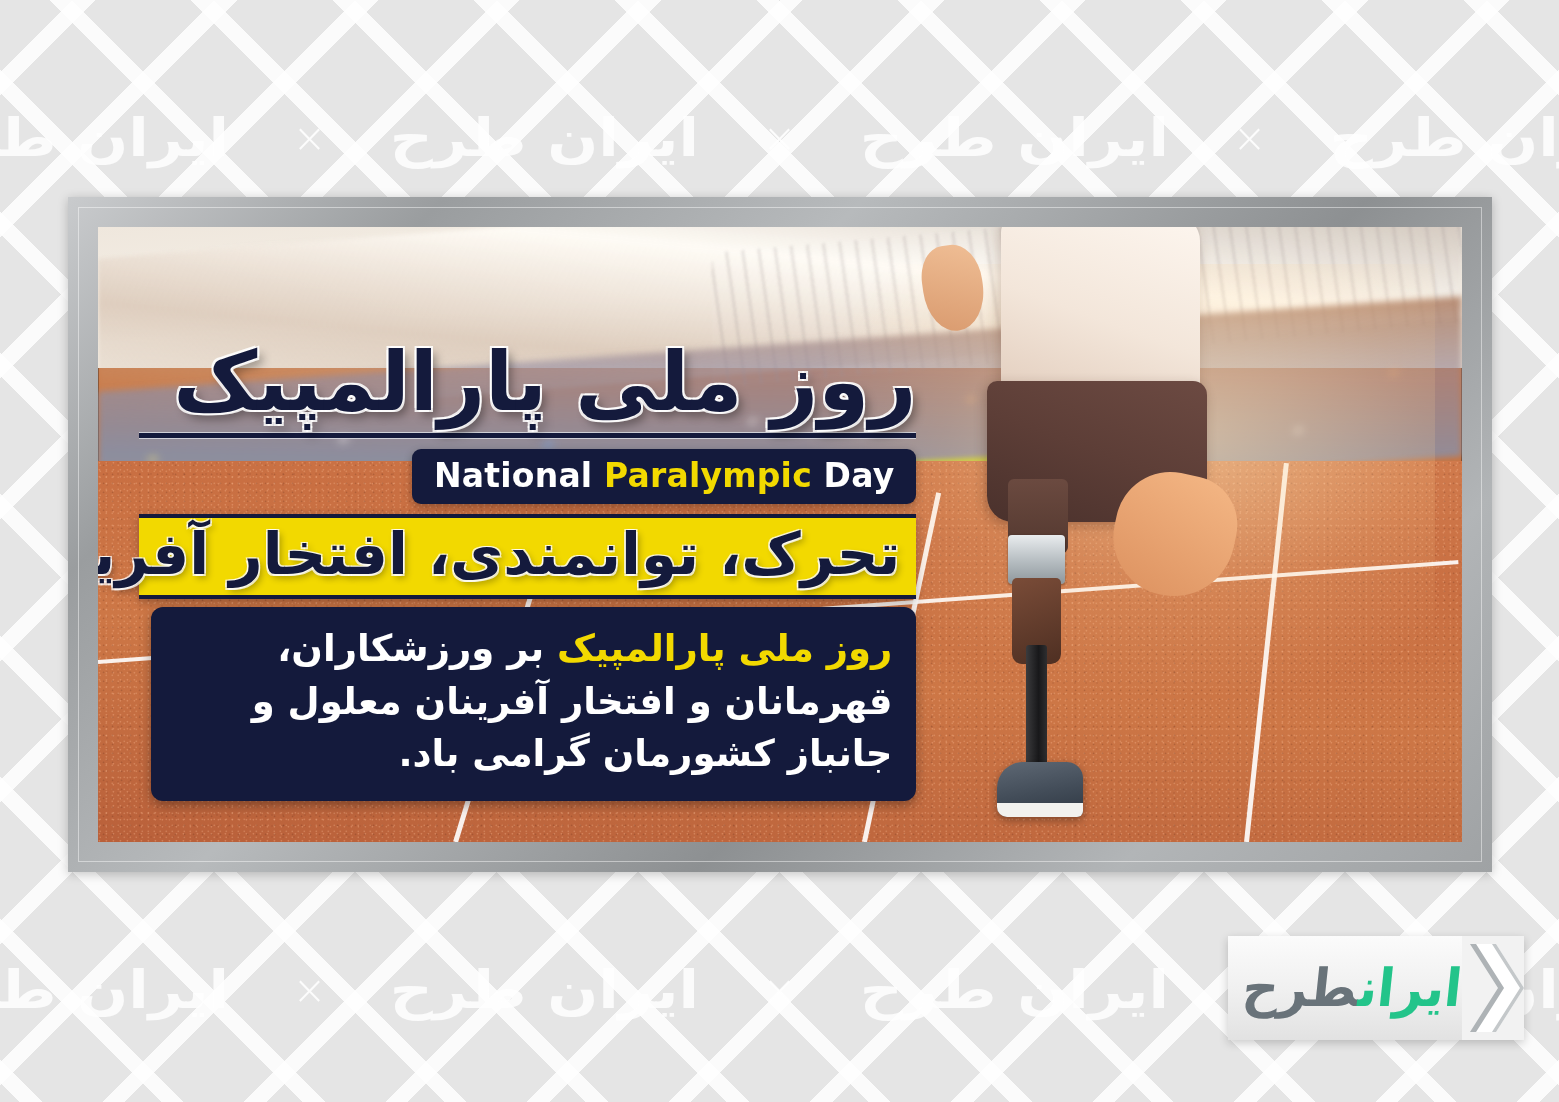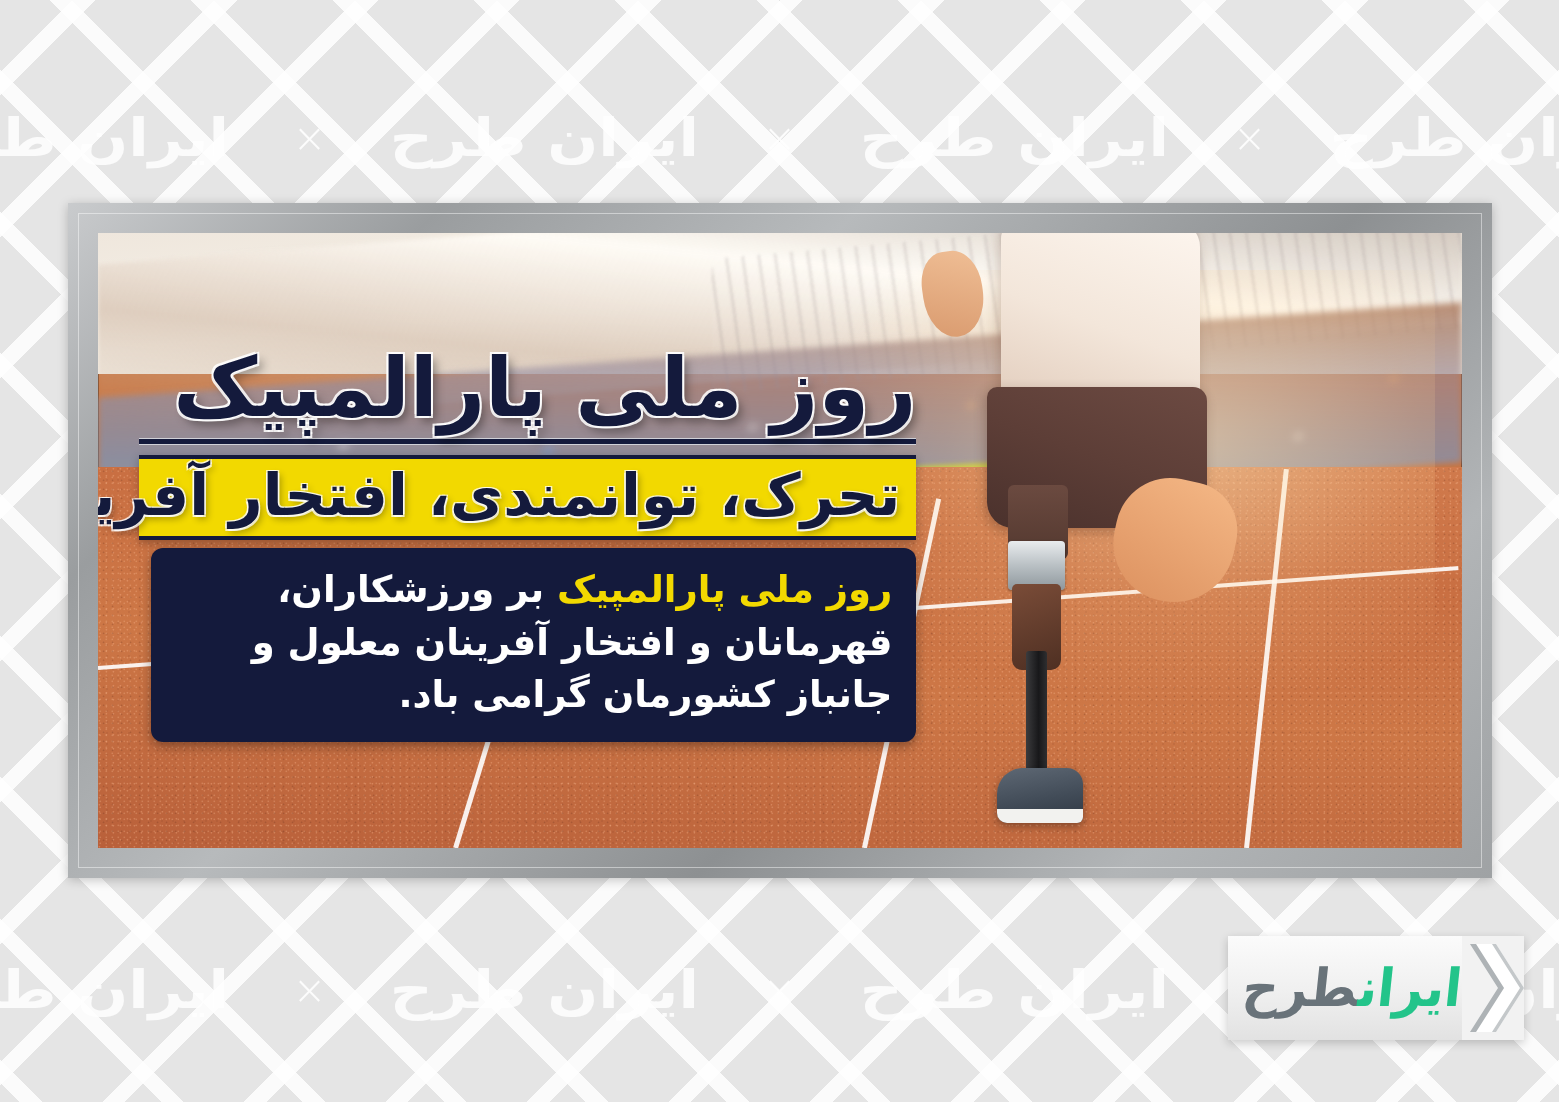--- a/index.html
+++ b/index.html
@@ -49,21 +49,21 @@
     transform:scaleX(1.15);
     font-family:"DejaVu Sans","Liberation Sans",sans-serif;
   }
   .wm-x{
     color:#ffffff;opacity:.9;font-size:40px;font-weight:300;
   }
 
   
   #frame{
     position:absolute;
-    left:68px;top:203px;
+    left:68px;top:197px;
     width:1424px;height:675px;
     background:
       linear-gradient(135deg,#c9cbcd 0%,#9a9d9f 18%,#b7babc 38%,#8d9092 62%,#b2b5b7 82%,#9fa2a4 100%);
     box-shadow:0 2px 10px rgba(0,0,0,.22);
     padding:30px;
     box-sizing:border-box;
   }
   #frame::before{
     content:"";
     position:absolute;
@@ -389,20 +389,23 @@
         <div class="pros-pylon"></div>
         <div class="shoe"></div>
       </div>
 
       <div id="copy">
 
         <h1 class="title">روز ملی پارالمپیک</h1>
 
         <div class="rule"></div>
 
+        <div class="en-band">
+          <span class="en-white">National</span><span class="en-white">&nbsp;</span><span class="en-yellow">Paralympic</span><span class="en-white">&nbsp;</span><span class="en-white">Day</span>
+        </div>
 
         <div class="tagline-band">
           <div class="tagline">تحرک، توانمندی، افتخار آفرینی</div>
         </div>
 
         <div class="body-band">
           <div class="body-text"><span class="body-hl">روز ملی پارالمپیک</span><span> بر ورزشکاران، قهرمانان و افتخار آفرینان معلول و جانباز کشورمان گرامی باد.</span></div>
         </div>
 
       </div>

